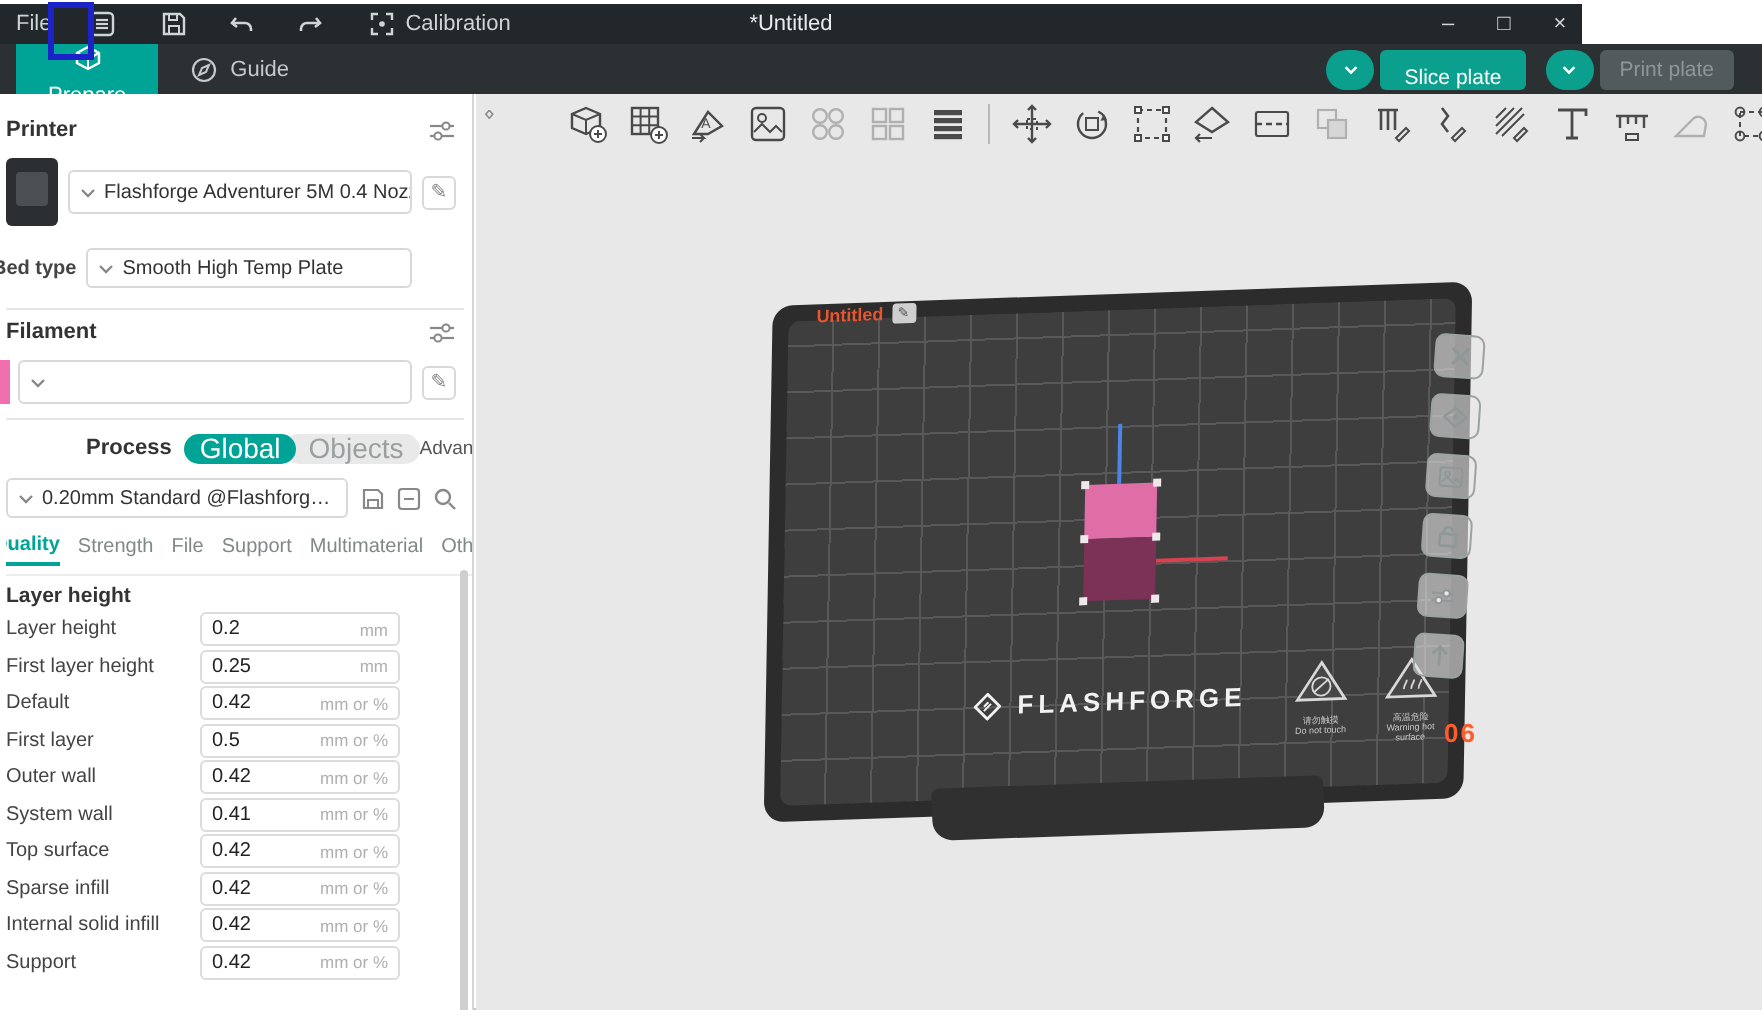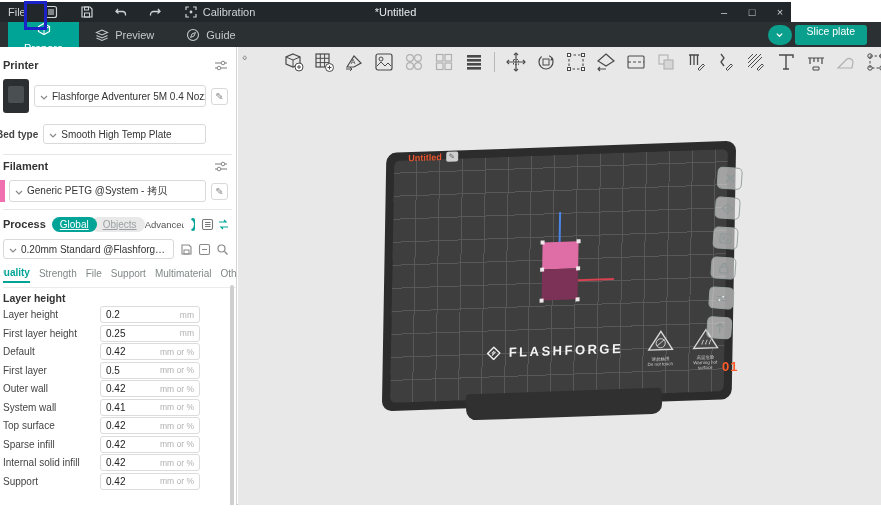--- a/index.html
+++ b/index.html
@@ -24,41 +24,41 @@
   .tabbar { position:absolute; left:0; top:22px; width:881px; height:25px; background:#2b3133;
             display:flex; align-items:stretch; color:#c3cacc; font-size:11px; }
   .tab { display:flex; align-items:center; gap:6px; padding:0 16px; cursor:default; }
   .tab.active { background:#00a496; color:#ffffff; }
   .tab .ticon { width:14px; height:14px; }
   .actionbar { position:absolute; right:14px; top:24px; height:21px; display:flex; align-items:center; gap:10px; }
   .act-group { display:flex; align-items:center; gap:3px; }
   .chev-btn { width:24px; height:20px; border-radius:10px; background:#0ba08e; color:#fff; font-size:9px;
               display:flex; align-items:center; justify-content:center; }
   .slice-btn { height:20px; padding:0 12px; border-radius:3px; background:#0ba08e; color:#fff; font-size:10.5px;
-               display:flex; align-items:flex-start; }
+               display:flex; align-items:flex-end; }
   .print-btn { height:20px; padding:0 10px; border-radius:3px; background:#525a5c; color:#8d9799; font-size:10.5px;
                display:flex; align-items:center; }
 
   
   .main { position:absolute; left:0; top:47px; width:881px; height:458px; border-bottom:1px solid #c9c9c9; }
   .panel { position:absolute; left:0; top:0; width:237px; height:458px; background:#fff; overflow:hidden;
            border-right:1px solid #d5d5d5; font-size:10.5px; color:#444; }
   .panel-inner { padding:0 0 0 3px; }
   .sec-head { display:flex; align-items:center; justify-content:space-between; padding-right:8px; font-weight:bold; color:#333; font-size:11px; }
   .sliders-icon { width:14px; height:12px; }
   .row { display:flex; align-items:center; }
   .ddl { display:flex; align-items:center; gap:4px; border:1px solid #d9d9d9; border-radius:3px;
          background:#fff; height:22px; padding:0 5px; color:#333; font-size:10px; overflow:hidden; white-space:nowrap; }
   .caret { width:8px; height:8px; flex:0 0 auto; }
   .editbox { width:17px; height:17px; border:1px solid #d9d9d9; border-radius:3px; color:#888;
              display:flex; align-items:center; justify-content:center; font-size:10px; margin-left:5px; flex:0 0 auto; }
   .divider { height:1px; background:#e6e6e6; margin-right:4px; }
 
   .pill-seg { display:flex; align-items:center; }
-  .pill { height:15px; border-radius:8px; font-size:10px; display:flex; align-items:center; padding:0 8px;text-decoration:underline; }
+  .pill { height:15px; border-radius:8px; font-size:14px; display:flex; align-items:center; padding:0 8px; }
   .pill.on { background:#00a496; color:#fff; z-index:2; }
   .pill.off { background:#e9e9e9; color:#9aa0a0; margin-left:-6px; padding-left:12px; }
   .toggle { width:25px; height:13px; border-radius:7px; background:#00a496; position:relative; margin-left:4px; }
   .toggle .knob { position:absolute; right:1px; top:1px; width:11px; height:11px; border-radius:50%; background:#fff; }
   .mini-icon { width:15px; height:15px; color:#777; display:flex; align-items:center; justify-content:center; }
 
   .ptabs { display:flex; align-items:center; gap:9px; color:#808888; font-size:10px; overflow:hidden; white-space:nowrap; }
   .ptab { padding-bottom:3px; }
   .ptab.active { color:#00a496; font-weight:bold; border-bottom:2px solid #00a496; margin-left:-7px; }
 
@@ -193,46 +193,47 @@
         <svg viewBox="0 0 14 14" width="14" height="14">
             <path d="M7 1.5 L12.5 4.5 V9.5 L7 12.5 L1.5 9.5 V4.5 Z" fill="none" stroke="#fff" stroke-width="1.2"></path>
             <path d="M1.5 4.5 L7 7.5 L12.5 4.5 M7 7.5 V12.5" fill="none" stroke="#fff" stroke-width="1"></path>
           </svg>
       </span>
       <span>Prepare</span>
     </div>
     <div class="tab">
       <span class="ticon">
         <svg viewBox="0 0 14 14" width="14" height="14">
-            <path d="M1.5 4.5 L7 2 L12.5 4.5 L7 7 Z" fill="none" stroke="#c3cacc" stroke-width="1.1"></path>
-            <path d="M1.5 7.5 L7 10 L12.5 7.5 M1.5 10 L7 12.5 L12.5 10" fill="none" stroke="#c3cacc" stroke-width="1.1"></path>
-          </svg>
-      </span>
-      <span>Preview</span>
-    </div>
-    <div class="tab">
-      <span class="ticon">
-        <svg viewBox="0 0 14 14" width="14" height="14">
             <circle cx="7" cy="7" r="5.5" fill="none" stroke="#c3cacc" stroke-width="1.1"></circle>
             <path d="M9.5 4.5 L8 8 L4.5 9.5 L6 6 Z" fill="none" stroke="#c3cacc" stroke-width="1"></path>
           </svg>
       </span>
       <span>Guide</span>
     </div>
   </div>
 
   <div class="actionbar">
     <div class="act-group">
       <div class="chev-btn">
         <svg viewBox="0 0 10 10" width="9" height="9">
             <path d="M2 4 L5 7 L8 4" fill="none" stroke="#fff" stroke-width="1.4"></path>
           </svg>
       </div>
       <div class="slice-btn">
         <span>Slice plate</span>
+      </div>
+    </div>
+    <div class="act-group">
+      <div class="chev-btn">
+        <svg viewBox="0 0 10 10" width="9" height="9">
+            <path d="M2 4 L5 7 L8 4" fill="none" stroke="#fff" stroke-width="1.4"></path>
+          </svg>
+      </div>
+      <div class="print-btn">
+        <span>Print plate</span>
       </div>
     </div>
   </div>
 
   <div class="main">
 
     <div class="panel">
       <div class="panel-inner">
 
         <div class="sec-head" style="margin-top:12px;">
@@ -283,29 +284,28 @@
               </svg>
           </span>
         </div>
 
         <div class="row" style="margin-top:8px; padding-right:8px;">
           <div style="width:5px; height:22px; background:#f06fae; margin-left:-3px; flex:0 0 auto;"></div>
           <div class="ddl" style="flex:1; margin-left:4px;">
             <span class="caret"><svg viewBox="0 0 8 8" width="8" height="8">
                   <path d="M1 3 L4 6 L7 3" fill="none" stroke="#888" stroke-width="1.2"></path>
                 </svg></span>
-            <span>Generic PETG @System - 拷贝</span>
           </div>
           <div class="editbox">✎</div>
         </div>
 
         <div class="divider" style="margin-top:7px;"></div>
 
         <div class="row" style="margin-top:4px; padding-right:6px; height:20px;">
-          <span style="font-weight:bold; color:#333; font-size:11px;">Process</span>
+          <span style="font-weight:bold; color:#333; font-size:11px;margin-left:40px;">Process</span>
           <div class="pill-seg" style="margin-left:6px;">
             <span class="pill on">Global</span>
             <span class="pill off">Objects</span>
           </div>
           <span style="margin-left:auto; font-size:9.5px; color:#555;">Advanced</span>
           <span class="toggle">
               <span class="knob"></span>
             </span>
           <span class="mini-icon" style="margin-left:6px;">
             <svg viewBox="0 0 13 13" width="13" height="13">
@@ -625,21 +625,21 @@
                 <path d="M15 2 L28 22 H2 Z" fill="#474747" stroke="#d8d8d8" stroke-width="1.5"></path>
                 <path d="M11 18 c0-3 1.5-3 1.5-5 M15 18 c0-3 1.5-3 1.5-5 M19 18 c0-3 1.5-3 1.5-5" fill="none" stroke="#d8d8d8" stroke-width="1"></path>
               </svg>
             <div class="warn-txt"><span>高温危险</span><br><span>Warning hot surface</span></div>
           </div>
         </div>
       </div>
 
       <div class="plate-stand"></div>
 
-      <div class="plate-num">01</div>
+      <div class="plate-num">06</div>
 
       <div class="side-icons">
         <div class="side-ic">
             <svg viewBox="0 0 12 12" width="12" height="12">
               <path d="M2 2 L10 10 M10 2 L2 10" stroke="#8f9898" stroke-width="1.6"></path>
             </svg>
           </div>
         <div class="side-ic">
             <svg viewBox="0 0 14 12" width="13" height="11">
               <path d="M7 1 L13 6 L7 11 L1 6 Z" fill="none" stroke="#8f9898" stroke-width="1.3"></path>

